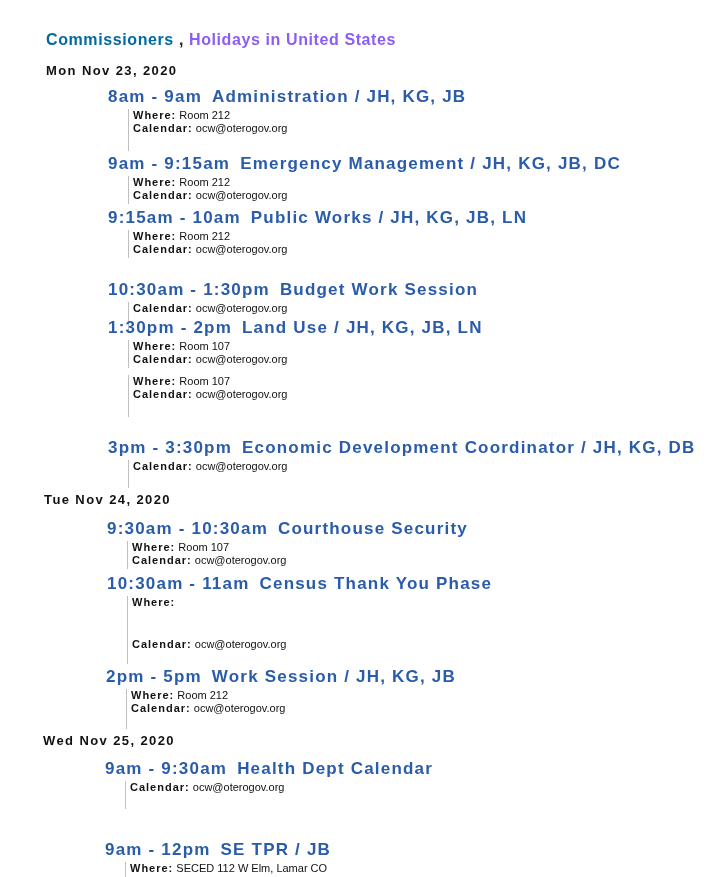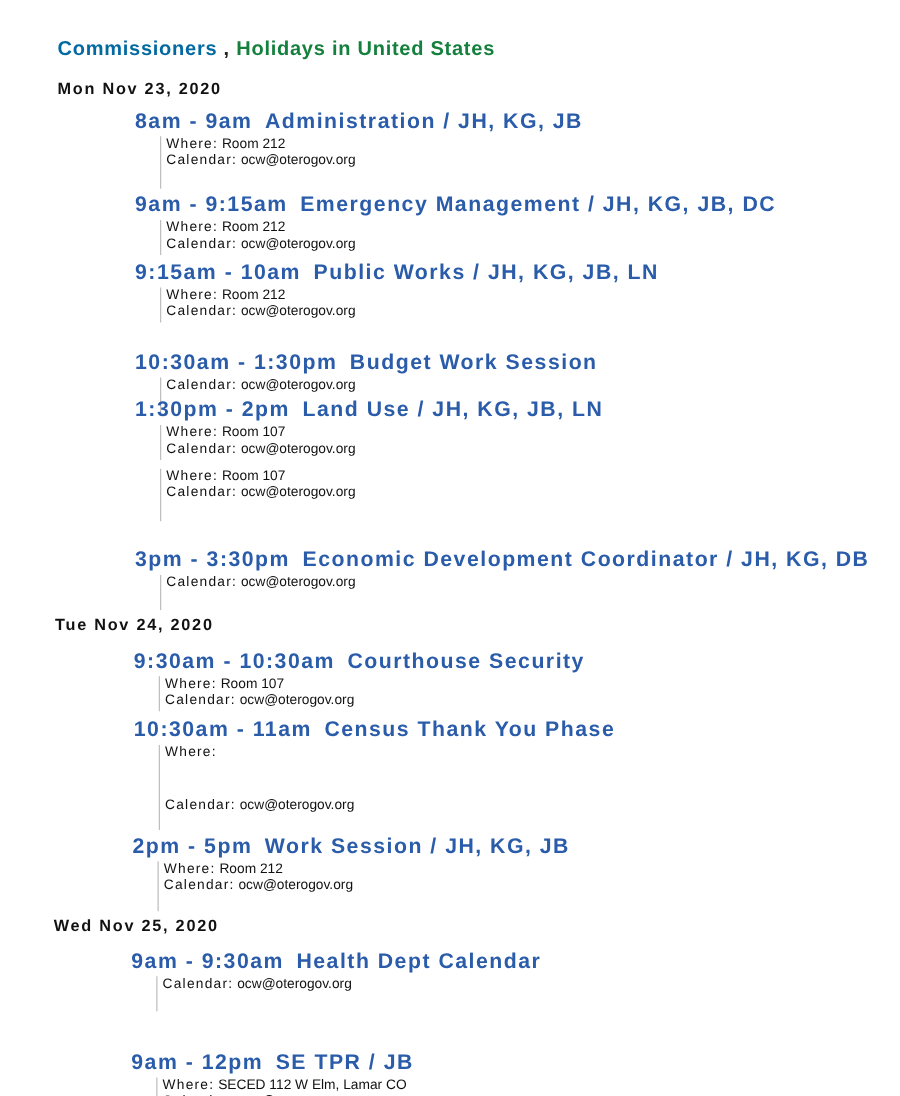--- a/index.html
+++ b/index.html
@@ -6,34 +6,34 @@
     body {
       width: 720px; height: 877px; overflow: hidden; position: relative;
       font-family: "Liberation Sans", sans-serif; color: #111;
     }
     .title {
       position: absolute; left: 46px; top: 31px;
       font-size: 16px; font-weight: bold; letter-spacing: 0.6px;
     }
     .title .cal { color: #0369a1; }
     .title .sep { color: #222; }
-    .title .hol { color: #15803d; }
+    .title .hol { color: #8b5cf6; }
     .day {
       position: absolute; font-size: 13px; font-weight: bold; letter-spacing: 1.4px; color: #111;
     }
     .event { position: absolute; }
     .event .head {
       font-size: 17px; font-weight: bold; color: #2a5caa; letter-spacing: 1.2px; white-space: nowrap;
     }
     .event .head .time { margin-right: 10px; }
     .event .details {
       margin-left: 20px; margin-top: 2px; padding-left: 4px;
       border-left: 1px solid #bfbfbf; font-size: 11px; line-height: 13px; color: #111;
     }
-    .event .details .lbl { font-weight: normal; letter-spacing: 1px; }
+    .event .details .lbl { font-weight: bold; letter-spacing: 1px; }
     .event .details .val { letter-spacing: 0; }
   </style>
 </head>
 <body>
 
 <div class="title">
   <span class="cal">Commissioners</span>
   <span class="sep">,</span>
   <span class="hol">Holidays in United States</span>
 </div>

